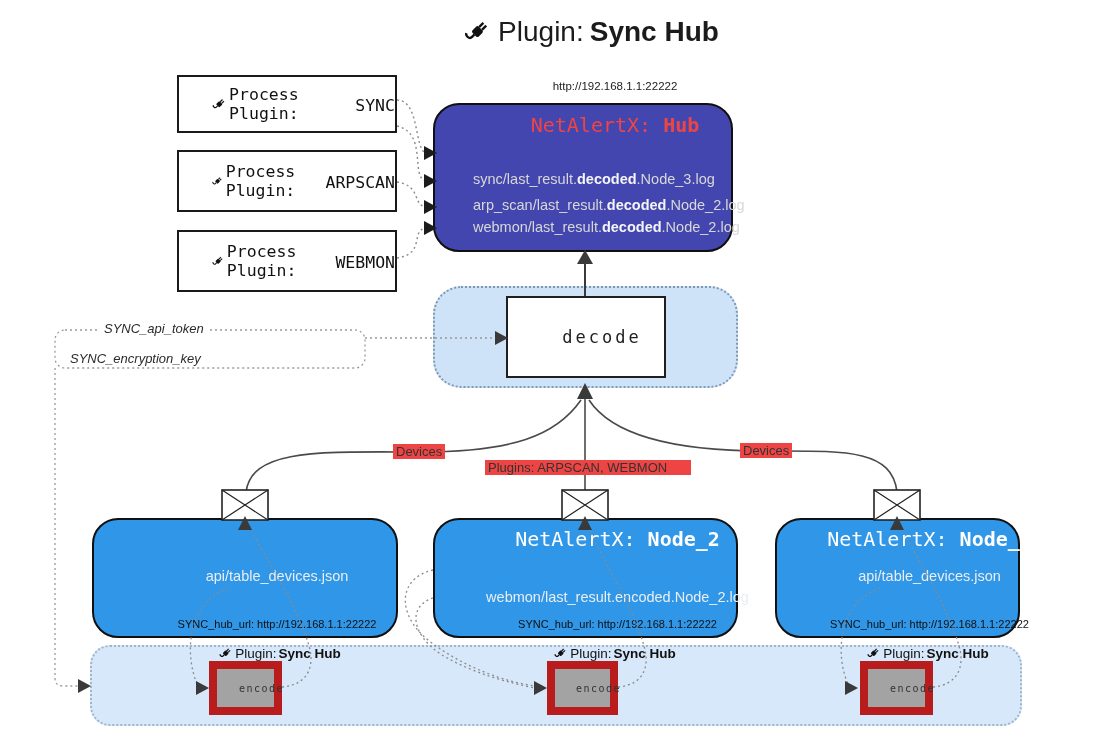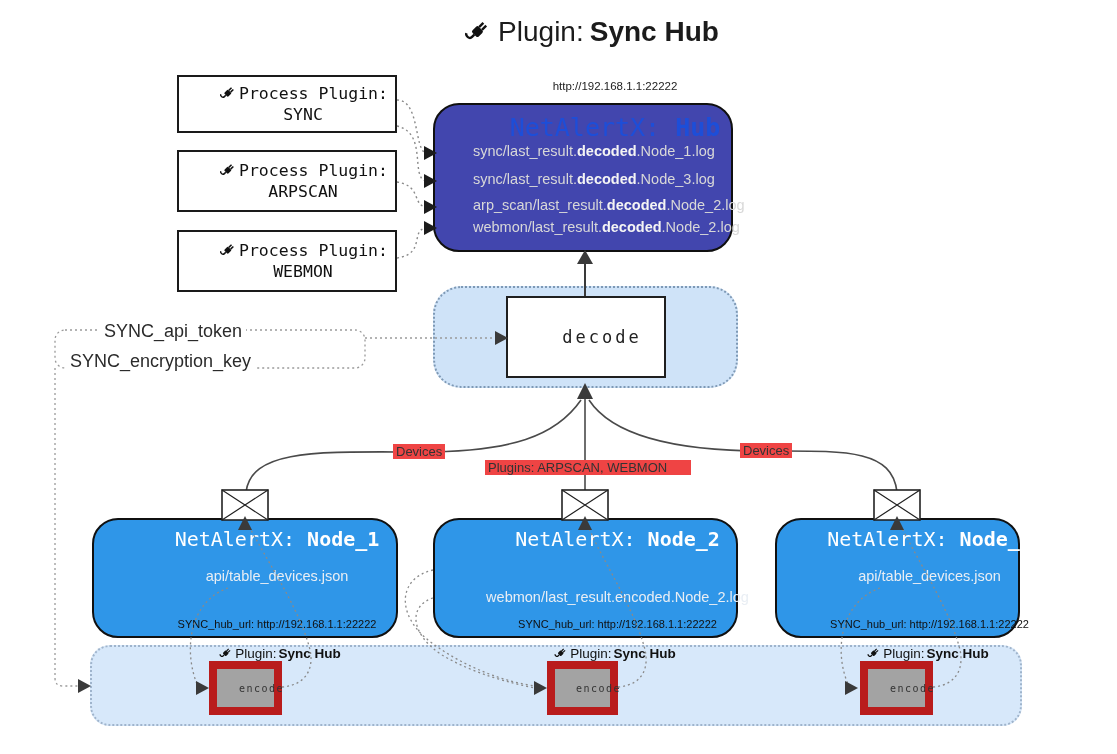--- a/index.html
+++ b/index.html
@@ -10,41 +10,41 @@
 
   
   .title-row{left:0;top:16px;width:1117px;display:flex;justify-content:center;align-items:center;gap:6px;
              font-size:28px;color:#1b1b1b;}
   .title-row b{font-weight:700;}
 
   
   .hub-url{left:433px;top:80px;width:300px;text-align:center;font-size:11.5px;color:#222;}
   .hub-box{left:433px;top:103px;width:300px;height:149px;background:#4246ae;border:2px solid #101010;
            border-radius:26px;box-sizing:border-box;}
-  .hub-title{left:433px;top:113px;width:300px;text-align:center;font-size:25px;color:#1d4ed8;}
+  .hub-title{left:433px;top:113px;width:300px;text-align:center;font-size:20px;color:#ef4444;}
   .hub-title b{font-weight:700;}
   .hub-log{left:441px;width:292px;height:20px;font-size:14.5px;color:#d8d8d8;white-space:nowrap;}
   .hub-log b{font-weight:700;color:#f4f4f4;}
 
   
   .pbox{left:177px;width:220px;background:#fff;border:2px solid #1a1a1a;box-sizing:border-box;
-        display:flex;flex-direction:column;align-items:center;justify-content:center;
+        display:flex;flex-direction:row;align-items:center;justify-content:center;
         font-size:16.5px;color:#111;}
   .pbox .l1{display:flex;align-items:center;gap:2px;}
   .pbox .l2{margin-top:2px;}
 
   
   .decode-wrap{left:433px;top:286px;width:305px;height:102px;background:#cfe3f8;
                border:2px dotted #7e99b5;border-radius:28px;box-sizing:border-box;}
   .decode-box{left:506px;top:296px;width:160px;height:82px;background:#fff;border:2px solid #1f1f1f;
               box-sizing:border-box;display:flex;align-items:center;justify-content:center;
               font-size:17px;letter-spacing:3px;color:#222;}
 
   
-  .wirelabel{background:#fff;padding:0 4px;font-size:18px;color:#2b2b2b;white-space:nowrap;}
+  .wirelabel{background:#fff;padding:0 4px;font-size:13px;color:#2b2b2b;white-space:nowrap;font-style:italic;}
   .edgelabel{background:#ef4444;padding:0 3px;font-size:13px;color:#333;white-space:nowrap;}
 
   
   .node-box{background:#2f96e8;border:2px solid #101010;border-radius:26px;box-sizing:border-box;top:518px;height:120px;}
   .node-title{top:527px;text-align:center;font-size:20px;color:#ffffff;white-space:nowrap;}
   .node-title b{font-weight:700;}
   .node-file{text-align:center;font-size:14.5px;color:#e9eef4;white-space:nowrap;}
   .node-url{top:618px;text-align:center;font-size:11px;color:#101010;white-space:nowrap;}
 
   
@@ -81,21 +81,20 @@
         <use href="#plug"></use>
       </svg>
     <span>Plugin: </span>
     <b>Sync Hub</b>
   </div>
 
   <div class="abs hub-url">http://192.168.1.1:22222</div>
   <div class="abs hub-box"></div>
   <div class="abs hub-title mono"><span>NetAlertX: </span><b>Hub</b></div>
 
-  <div class="abs hub-log" style="top:143px"><span>sync/last_result.</span><b>decoded</b><span>.Node_1.log</span></div>
   <div class="abs hub-log" style="top:171px"><span>sync/last_result.</span><b>decoded</b><span>.Node_3.log</span></div>
   <div class="abs hub-log" style="top:197px"><span>arp_scan/last_result.</span><b>decoded</b><span>.Node_2.log</span></div>
   <div class="abs hub-log" style="top:219px"><span>webmon/last_result.</span><b>decoded</b><span>.Node_2.log</span></div>
 
   <div class="abs pbox mono" style="top:75px;height:58px">
     <span class="l1">
         <svg width="19" height="19" viewBox="0 0 24 24">
           <use href="#plug"></use>
         </svg>
         <span>Process Plugin:</span>
@@ -121,21 +120,20 @@
     <span class="l2">WEBMON</span>
   </div>
 
   <div class="abs decode-wrap"></div>
   <div class="abs decode-box mono">decode</div>
 
   <div class="abs node-box" style="left:92px;width:306px"></div>
   <div class="abs node-box" style="left:433px;width:305px"></div>
   <div class="abs node-box" style="left:775px;width:245px"></div>
 
-  <div class="abs node-title mono" style="left:92px;width:306px"><span>NetAlertX: </span><b>Node_1</b></div>
   <div class="abs node-file" style="left:92px;width:306px;top:568px">api/table_devices.json</div>
   <div class="abs node-url" style="left:92px;width:306px">SYNC_hub_url: http://192.168.1.1:22222</div>
 
   <div class="abs node-title mono" style="left:433px;width:305px"><span>NetAlertX: </span><b>Node_2</b></div>
   <div class="abs node-file" style="left:433px;width:305px;top:589px">webmon/last_result.encoded.Node_2.log</div>
   <div class="abs node-url" style="left:433px;width:305px">SYNC_hub_url: http://192.168.1.1:22222</div>
 
   <div class="abs node-title mono" style="left:775px;width:245px"><span>NetAlertX: </span><b>Node_3</b></div>
   <div class="abs node-file" style="left:775px;width:245px;top:568px">api/table_devices.json</div>
   <div class="abs node-url" style="left:775px;width:245px">SYNC_hub_url: http://192.168.1.1:22222</div>

